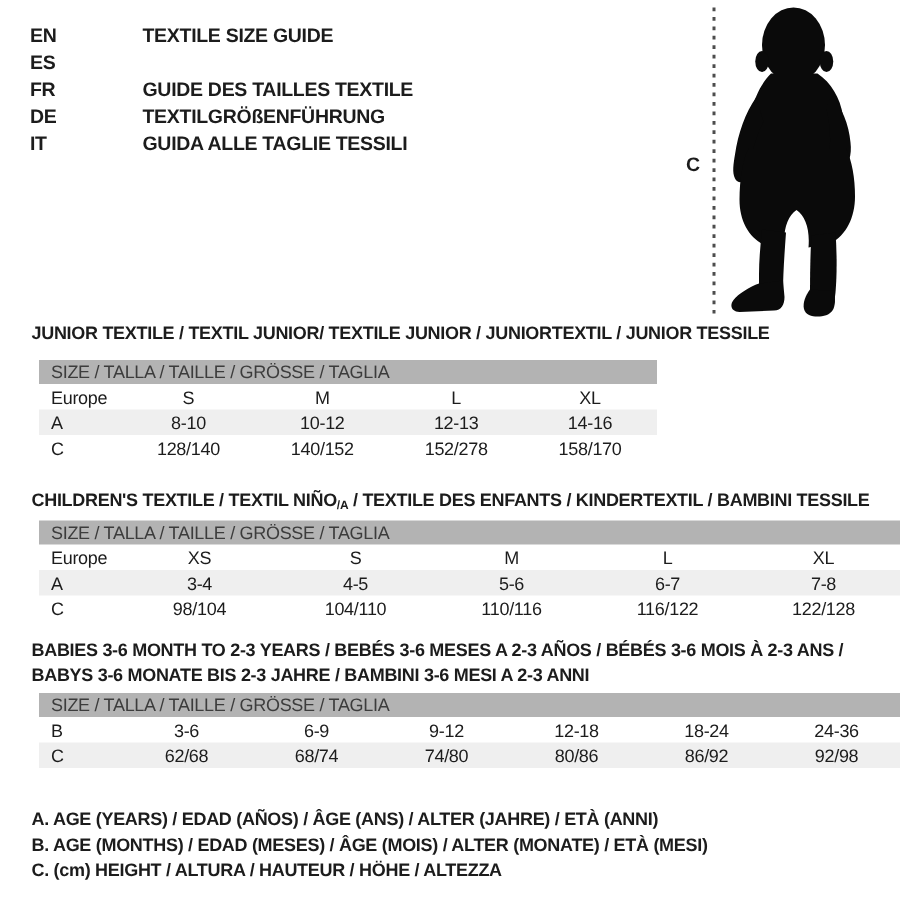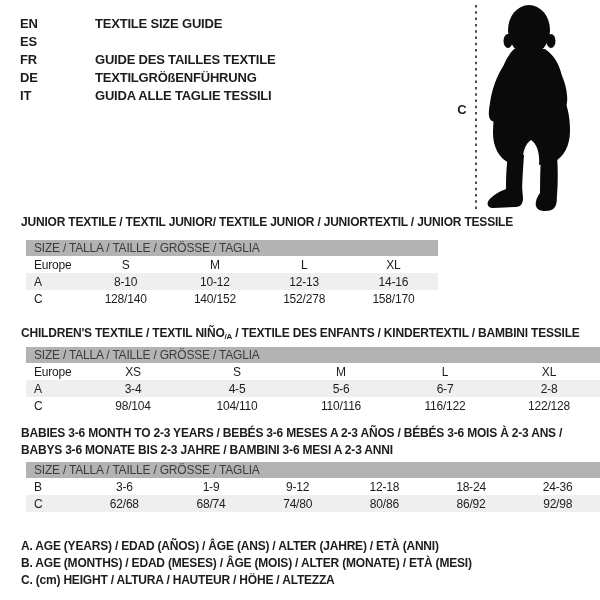--- a/index.html
+++ b/index.html
@@ -117,40 +117,40 @@
       <span class="cc">M</span>
       <span class="cc">L</span>
       <span class="cc">XL</span>
     </div>
     <div class="trow alt">
       <span class="c0">A</span>
       <span class="cc">3-4</span>
       <span class="cc">4-5</span>
       <span class="cc">5-6</span>
       <span class="cc">6-7</span>
-      <span class="cc">2-8</span>
+      <span class="cc">7-8</span>
     </div>
     <div class="trow">
       <span class="c0">C</span>
       <span class="cc">98/104</span>
       <span class="cc">104/110</span>
       <span class="cc">110/116</span>
       <span class="cc">116/122</span>
       <span class="cc">122/128</span>
     </div>
   </div>
 
   <div class="sec-title" style="top:426px;">BABIES 3-6 MONTH TO 2-3 YEARS / BEBÉS 3-6 MESES A 2-3 AÑOS / BÉBÉS 3-6 MOIS À 2-3 ANS /</div>
   <div class="sec-title" style="top:443px;">BABYS 3-6 MONATE BIS 2-3 JAHRE / BAMBINI 3-6 MESI A 2-3 ANNI</div>
   <div class="size-table" style="top:462px;width:575px;">
     <div class="size-bar">SIZE / TALLA / TAILLE / GRÖSSE / TAGLIA</div>
     <div class="trow">
       <span class="c0">B</span>
       <span class="cc">3-6</span>
-      <span class="cc">1-9</span>
+      <span class="cc">6-9</span>
       <span class="cc">9-12</span>
       <span class="cc">12-18</span>
       <span class="cc">18-24</span>
       <span class="cc">24-36</span>
     </div>
     <div class="trow alt">
       <span class="c0">C</span>
       <span class="cc">62/68</span>
       <span class="cc">68/74</span>
       <span class="cc">74/80</span>

